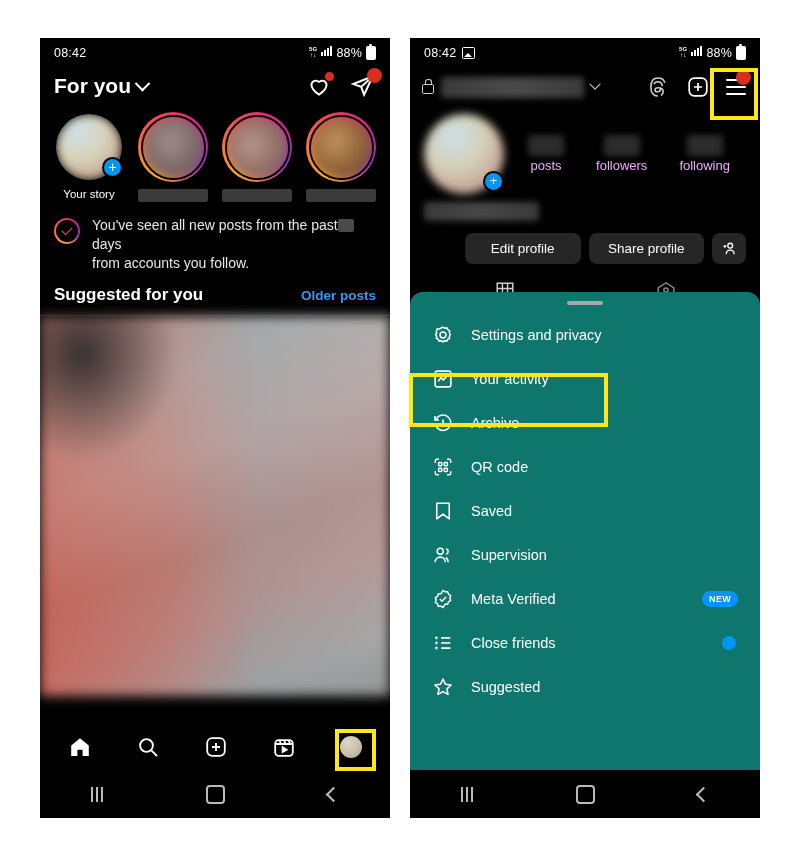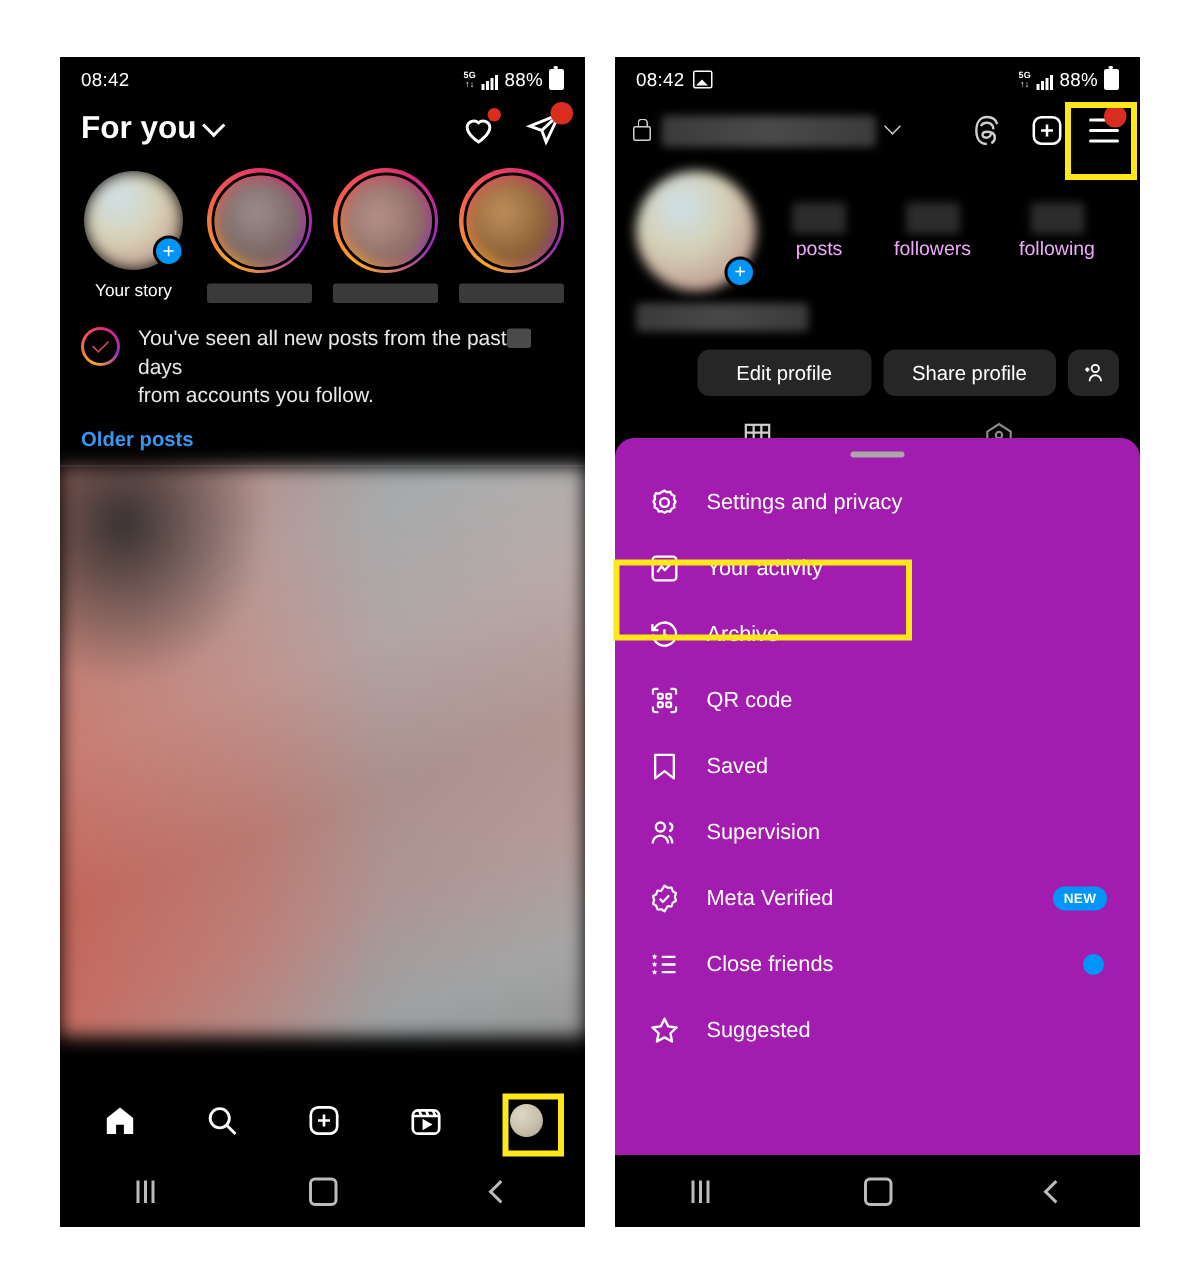--- a/index.html
+++ b/index.html
@@ -33,21 +33,21 @@
     height: 30px;
     display: flex;
     align-items: center;
     justify-content: space-between;
     padding: 0 14px;
     color: #ffffff;
     font-size: 12.5px;
     letter-spacing: .2px;
   }
   .sb-left { display: flex; align-items: center; gap: 6px; }
-  .sb-right { display: flex; align-items: flex-end; gap: 4px; }
+  .sb-right { display: flex; align-items: flex-start; gap: 4px; }
   .sb-time { font-size: 12.5px; color: #fff; }
   .sb-5g {
     font-size: 6px; line-height: 6px; color: #fff;
     display: flex; flex-direction: column; align-items: center;
     font-weight: bold;
   }
   .sb-bars { display: flex; align-items: flex-end; gap: 1px; height: 10px; }
   .sb-bars i { display: block; width: 2px; background: #fff; }
   .sb-bars i:nth-child(1) { height: 4px; }
   .sb-bars i:nth-child(2) { height: 6px; }
@@ -265,21 +265,21 @@
   .pbtn-sq { flex: 0 0 34px; }
 
   .prof-tabs {
     display: flex; justify-content: space-around; margin-top: 16px;
     color: #aaa;
   }
 
   
   .sheet {
     position: absolute; left: 0; bottom: 48px; width: 100%;
-    height: 478px; background: #a21caf;
+    height: 478px; background: #0f766e;
     border-radius: 13px 13px 0 0; overflow: hidden;
   }
   .grabber {
     width: 36px; height: 4px; border-radius: 2px; background: #a8a8a8;
     margin: 9px auto 0 auto;
   }
   .menu { margin-top: 8px; }
   .menu-item {
     display: flex; align-items: center; gap: 17px;
     height: 44px; padding: 0 22px; position: relative;
@@ -396,20 +396,21 @@
           <div class="check-mark"></div>
         </div>
       </div>
       <div class="caughtup-text">
         <span>You've seen all new posts from the past</span><span class="redact-inline"></span> <span>days</span><br>
         <span>from accounts you follow.</span>
       </div>
     </div>
 
     <div class="suggested">
+      <div class="suggested-title">Suggested for you</div>
       <div class="suggested-link">Older posts</div>
     </div>
 
     <div class="divider"></div>
 
     <div class="post-img"></div>
 
     <div class="tabbar">
       <svg width="24" height="24" viewBox="0 0 24 24" fill="#fff">
           <path d="M12 3.3L3.2 10.4V21h6.2v-6.2h5.2V21h6.2V10.4z"></path>

